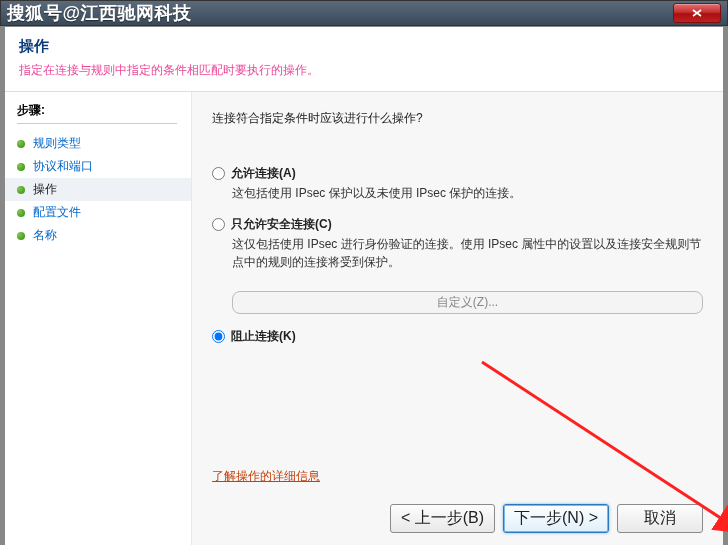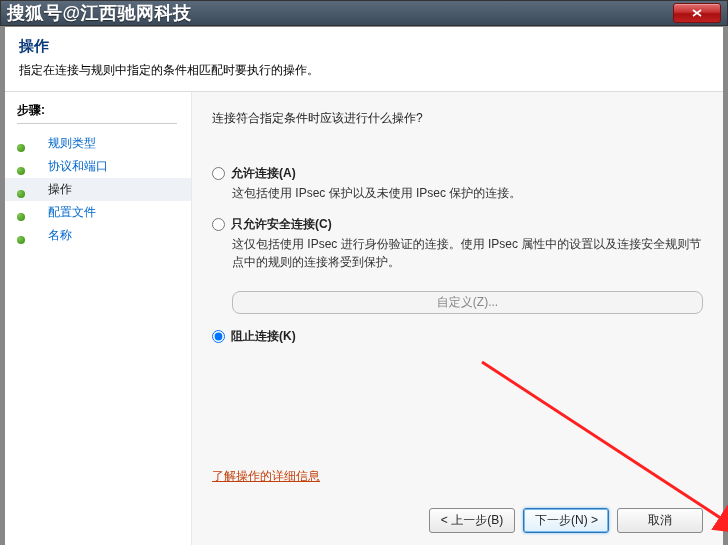--- a/index.html
+++ b/index.html
@@ -3,41 +3,41 @@
 <meta charset="utf-8">
 <style>
 * { box-sizing: border-box; margin: 0; padding: 0; }
 body { font-family: "Microsoft YaHei", SimSun, Tahoma, sans-serif; font-size: 12px; background: #888; width: 728px; height: 545px; overflow: hidden; position: relative; }
 .titlebar { height: 26px; background: linear-gradient(#5a6a7a, #3a4a5a); color: #fff; display: flex; align-items: center; padding: 0 6px; font-size: 18px; border: 1px solid #333; }
 .titlebar .title { flex: 1; text-shadow: 0 1px 1px rgba(0,0,0,.5); font-weight: bold; letter-spacing: 0.5px; }
 .close-btn { width: 48px; height: 20px; background: linear-gradient(#e07070, #c83030 45%, #a81010 55%, #c02020); border: 1px solid #7a1010; border-radius: 3px; color: #fff; display: flex; align-items: center; justify-content: center; font-weight: bold; font-size: 11px; cursor: pointer; box-shadow: inset 0 1px 0 rgba(255,255,255,.3); }
 .window { position: absolute; top: 26px; left: 4px; right: 4px; bottom: 4px; background: #fff; border: 1px solid #888; }
 .header { padding: 10px 14px 12px; border-bottom: 1px solid #ddd; background: #fff; }
 .header h1 { font-size: 15px; font-weight: bold; color: #0a3a7a; margin-bottom: 6px; }
-.header p { font-size: 12px; color: #000000; }
+.header p { font-size: 12px; color: #ec4899; }
 .body { display: flex; height: calc(100% - 60px); }
 .sidebar { width: 186px; background: #fff; padding: 10px 0 0 12px; }
 .sidebar-title { font-weight: bold; font-size: 12px; margin-bottom: 2px; }
 .sidebar-rule { border: none; border-top: 1px solid #ccc; margin: 4px 0 8px; width: 160px; }
-.step { display: flex; align-items: flex-end; padding: 3px 0; cursor: pointer; gap: 15px; }
+.step { display: flex; align-items: center; padding: 3px 0; cursor: pointer; }
 .step .bullet { width: 8px; height: 8px; border-radius: 50%; background: radial-gradient(circle at 30% 30%, #7ec850, #3a8a10); margin-right: 8px; flex-shrink: 0; }
 .step a { color: #0066cc; text-decoration: none; font-size: 12px; }
 .step.current { background: #eef2f6; margin-left: -12px; padding-left: 12px; width: 186px; }
 .step.current a { color: #222; }
 .content { flex: 1; background: #f7f7f7; border-left: 1px solid #e8e8e8; padding: 18px 20px 10px; position: relative; display: flex; flex-direction: column; }
 .question { font-size: 12px; margin-bottom: 38px; color: #222; }
 .option { margin-bottom: 14px; }
 .opt-row { display: flex; align-items: center; }
 .opt-row input[type=radio] { margin-right: 6px; }
 .opt-label { font-weight: bold; color: #222; text-align: right; }
 .opt-desc { margin-left: 20px; margin-top: 2px; color: #333; line-height: 1.5; font-size: 12px; }
 .custom-btn { margin: 6px 0 14px 20px; padding: 2px 10px; font-size: 12px; color: #888; background: #f4f4f4; border: 1px solid #bbb; border-radius: 8px; cursor: default; }
 .link-more { color: #c2410c; text-decoration: underline; cursor: pointer; margin-top: auto; margin-bottom: 50px; }
 .footer { position: absolute; bottom: 12px; right: 20px; display: flex; gap: 8px; }
-.btn { min-width: 86px; padding: 3px 10px; font-size: 12px; background: linear-gradient(#fdfdfd, #e8e8e8); border: 1px solid #8a8a8a; border-radius: 3px; cursor: pointer; color: #222; }
+.btn { min-width: 86px; padding: 3px 10px; font-size: 16px; background: linear-gradient(#fdfdfd, #e8e8e8); border: 1px solid #8a8a8a; border-radius: 3px; cursor: pointer; color: #222; }
 .btn.primary { border: 1px solid #2a78c0; box-shadow: 0 0 0 1px #7ab8e8 inset, 0 0 3px #7ab8e8; background: linear-gradient(#fdfeff, #e0f0fb); text-align: right; }
 .arrow { position: absolute; pointer-events: none; }
 </style>
 </head>
 <body>
 
 <div class="titlebar">
   <span class="title">搜狐号@江西驰网科技</span>
   <div class="close-btn">
     <svg width="10" height="8" viewBox="0 0 10 8">

